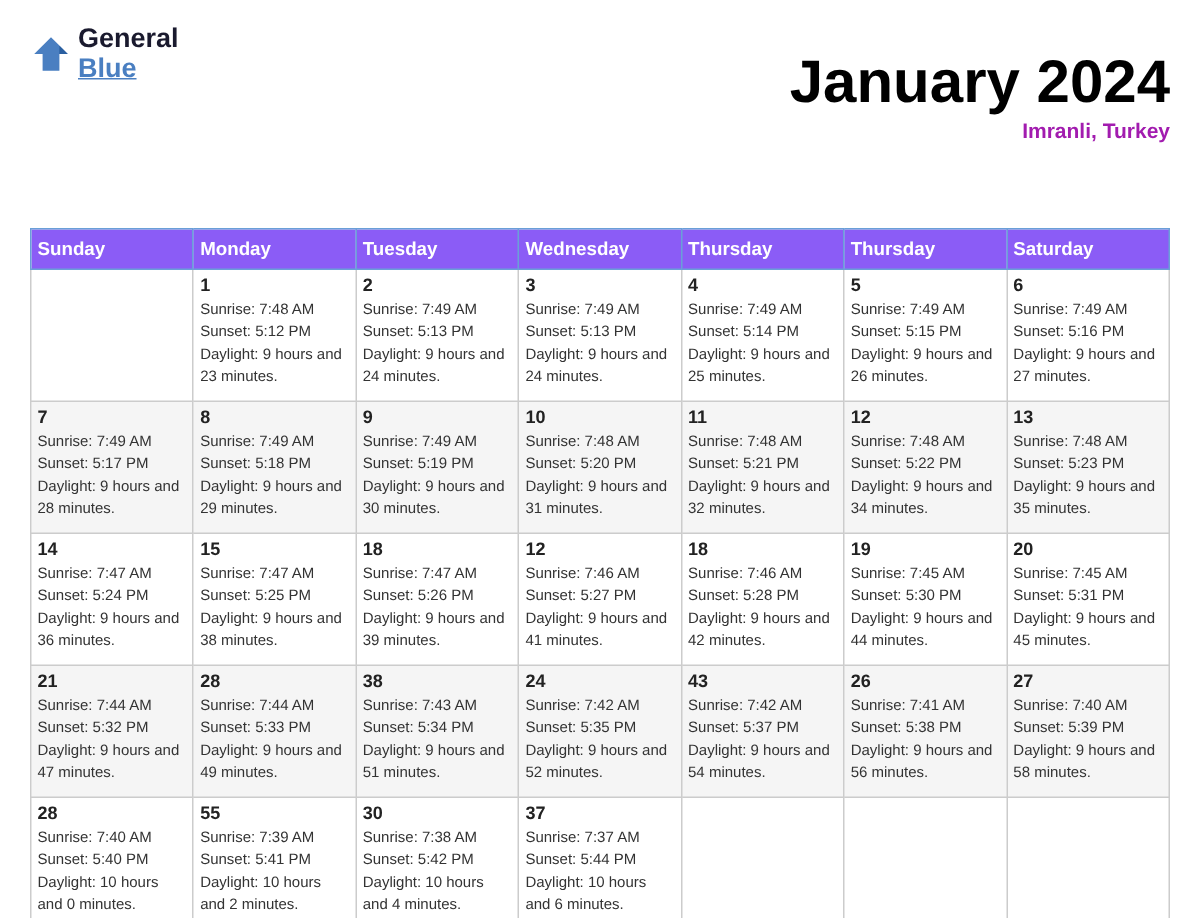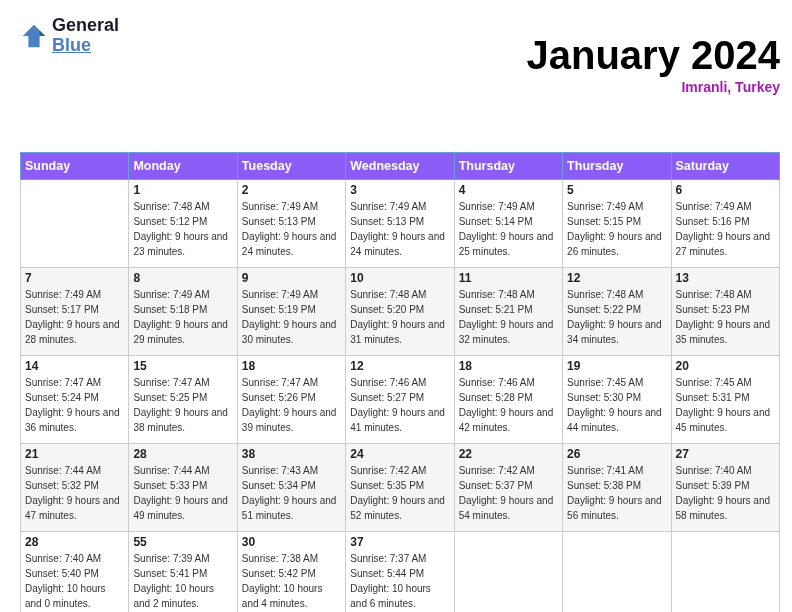--- a/index.html
+++ b/index.html
@@ -283,21 +283,21 @@
             Sunrise: 7:43 AM<br>Sunset: 5:34 PM<br>Daylight: 9 hours and 51 minutes.
           </div>
         </td>
           <td>
           <span class="day-number">24</span>
           <div class="day-info">
             Sunrise: 7:42 AM<br>Sunset: 5:35 PM<br>Daylight: 9 hours and 52 minutes.
           </div>
         </td>
           <td>
-          <span class="day-number">22</span>
+          <span class="day-number">43</span>
           <div class="day-info">
             Sunrise: 7:42 AM<br>Sunset: 5:37 PM<br>Daylight: 9 hours and 54 minutes.
           </div>
         </td>
           <td>
           <span class="day-number">26</span>
           <div class="day-info">
             Sunrise: 7:41 AM<br>Sunset: 5:38 PM<br>Daylight: 9 hours and 56 minutes.
           </div>
         </td>

